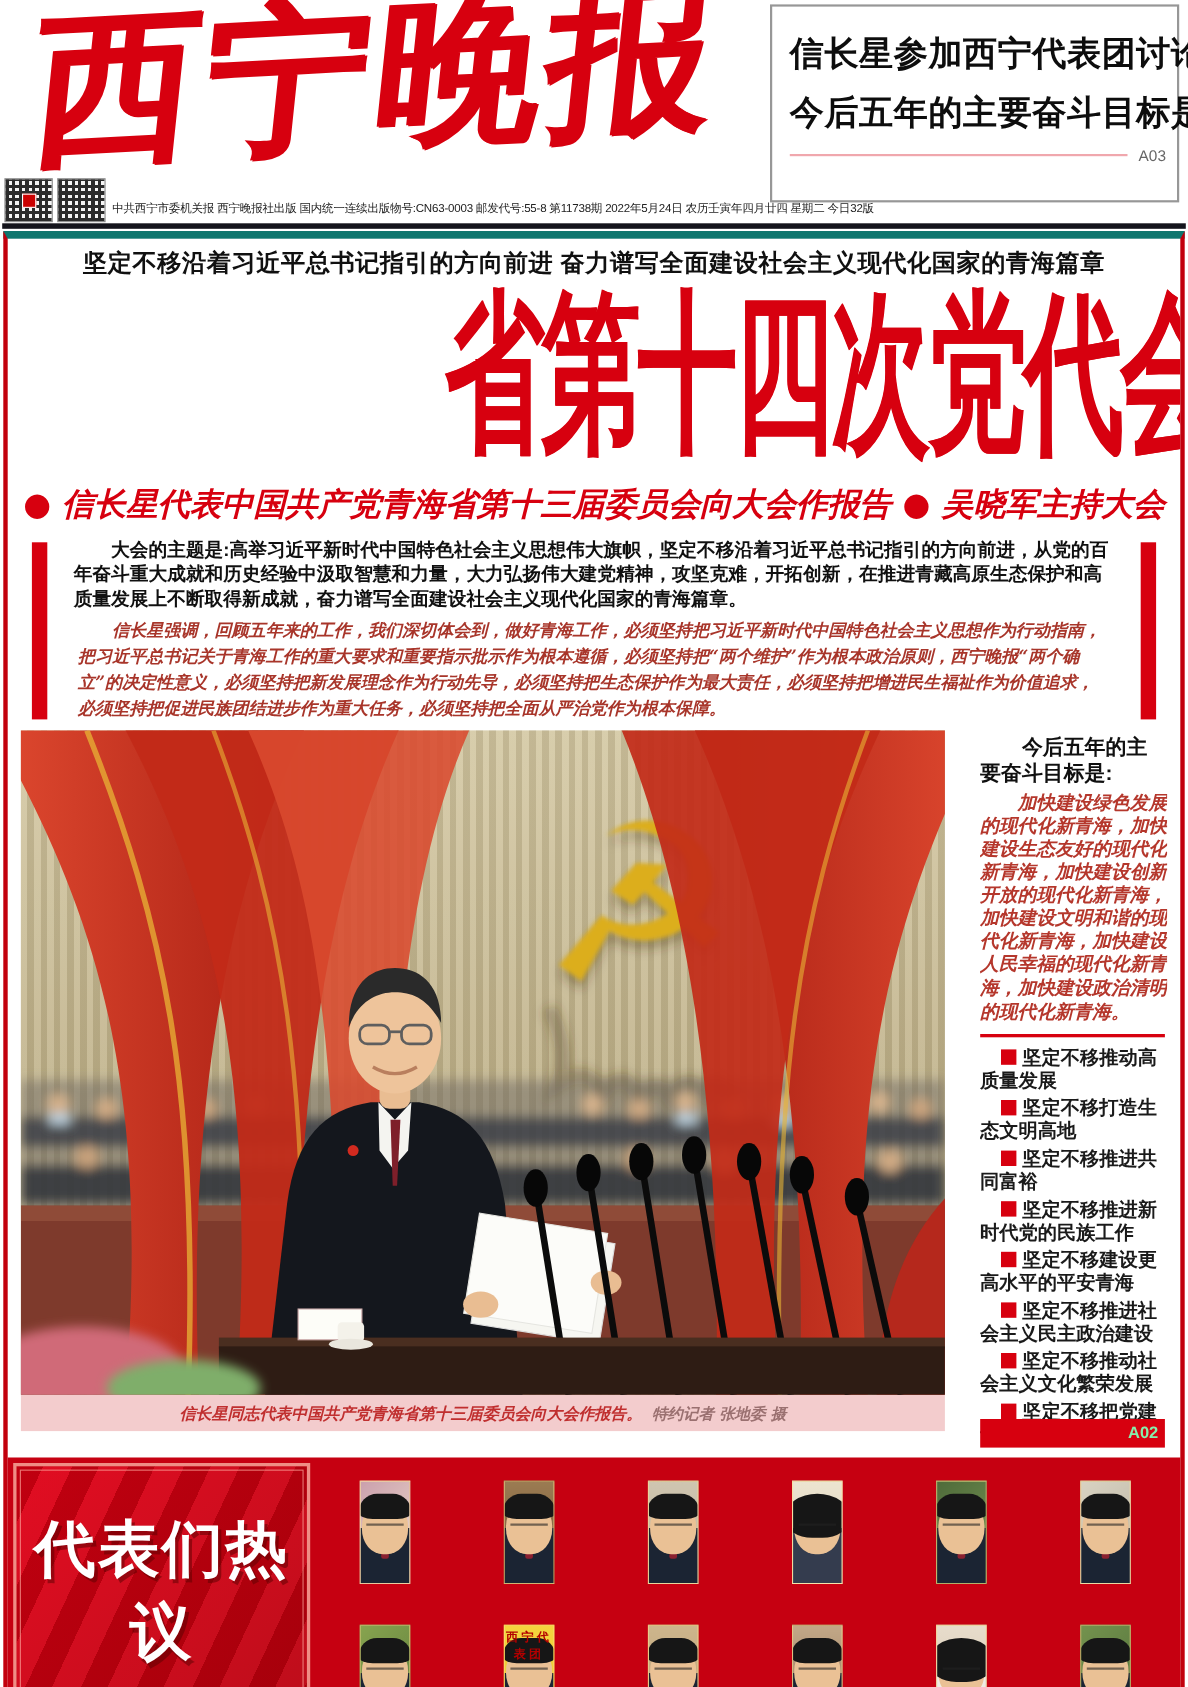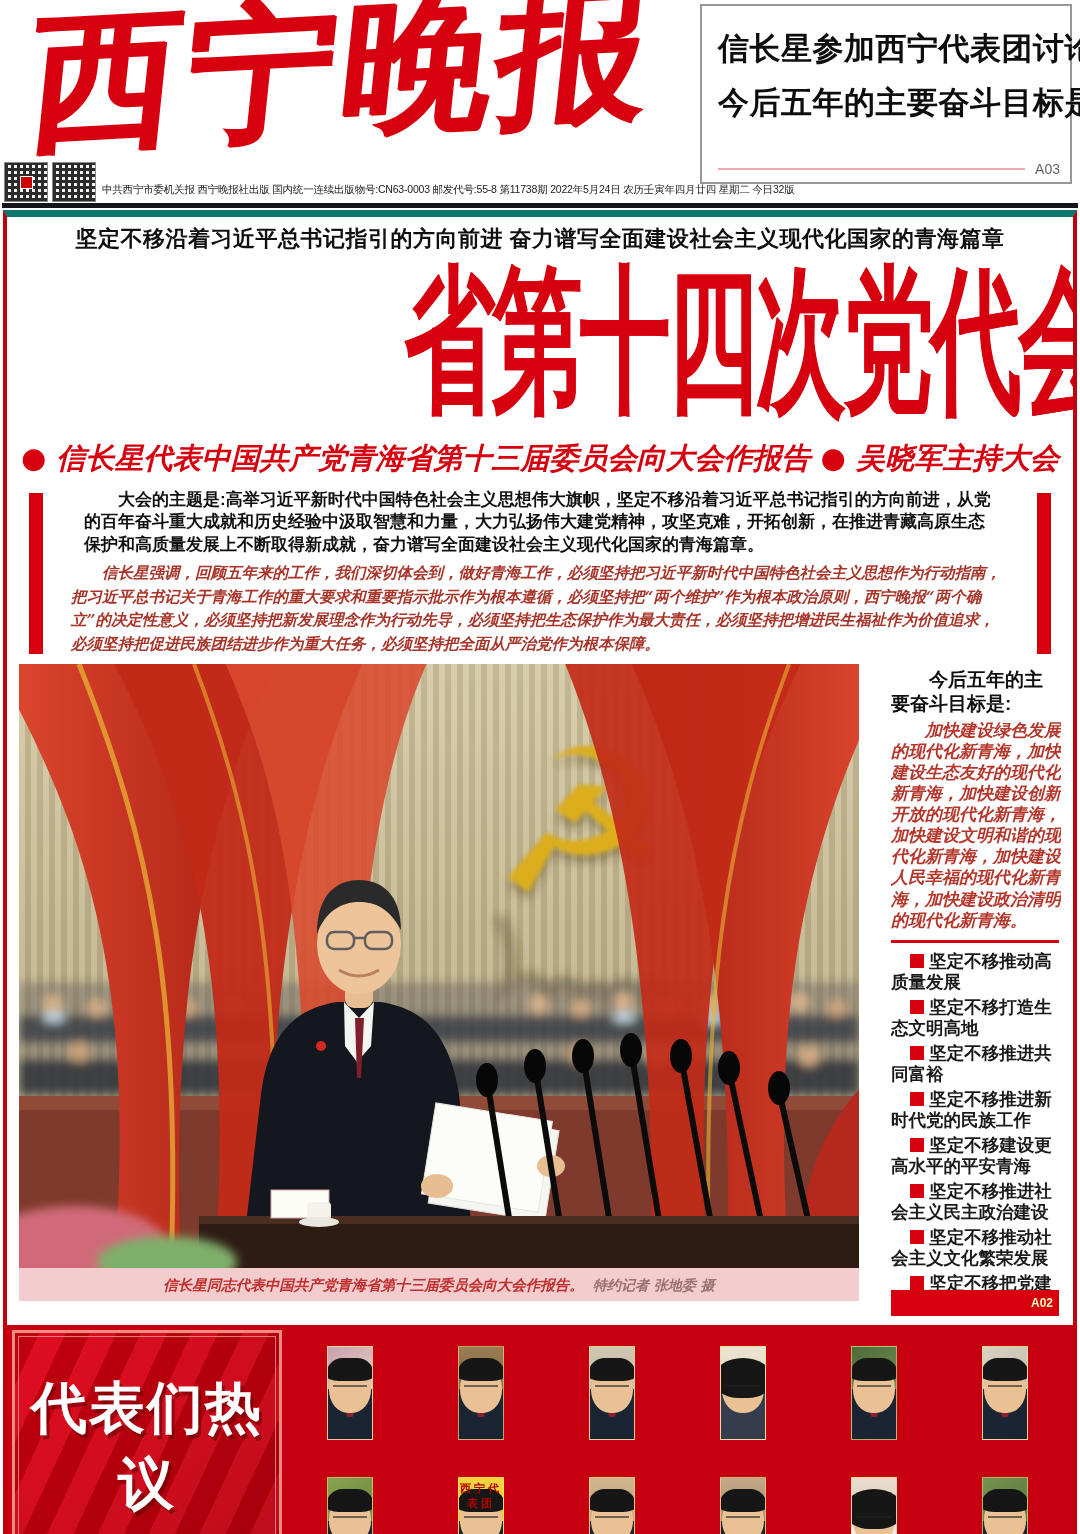--- a/index.html
+++ b/index.html
@@ -16,40 +16,40 @@
                        repeating-linear-gradient(90deg,#2b2b2b 0 3px,#f4f4f4 3px 6px);
       border:1px solid #888;}
   .qr1{left:4px;}
   .qr1::after{content:"";position:absolute;left:15px;top:13px;width:11px;height:11px;background:#c00;border:1px solid #fff;}
   .qr2{left:52px;}
   .info-line{position:absolute;left:102px;bottom:8px;width:960px;font-size:10.5px;color:#222;
              letter-spacing:-0.2px;white-space:nowrap;}
   .headline-box{position:absolute;right:8px;top:4px;width:372px;height:180px;border:2px solid #979797;
                 box-sizing:border-box;padding:16px 10px 11px 16px;background:#fff;}
   .hl{font-size:31px;font-weight:900;color:#0d0d0d;letter-spacing:0.5px;line-height:1.75;white-space:nowrap;cursor:pointer;}
-  .ref-row{display:flex;align-items:center;gap:10px;margin-top:30px;}
+  .ref-row{display:flex;align-items:center;gap:10px;margin-top:2px;}
   .ref-line{flex:1;height:2px;background:#f0a7ad;}
   .ref{font-size:14px;color:#666;}
   .black-rule{position:absolute;top:203px;left:2px;right:2px;height:5px;background:#14141c;}
 
   
   .frame{position:absolute;top:210px;left:3px;right:3px;bottom:0;border-left:4px solid #c2000d;
          border-right:4px solid #c2000d;border-top:7px solid #0f766e;background:#fff;box-sizing:border-box;}
   .kicker{margin-top:7px;text-align:center;font-size:22px;font-weight:900;color:#101010;letter-spacing:0.5px;}
   .headline{height:178px;overflow:hidden;text-align:center;margin-top:3px;}
   .headline span{display:inline-block;font-size:158px;line-height:1.06;font-weight:900;color:#d7000f;
                  letter-spacing:-4px;white-space:nowrap;transform:scaleX(0.57);transform-origin:center;
                  text-shadow:1px 0 0 #d7000f;}
   .subheadline{text-align:center;color:#d7000f;font-family:"DejaVu Serif",serif;font-style:italic;
                font-weight:bold;font-size:29px;margin-top:4px;white-space:nowrap;}
 
   .body-block{position:relative;margin:10px 22px 0;padding:0 38px;}
   .redbar{position:absolute;top:4px;bottom:2px;width:14px;background:#d7000f;}
   .redbar.l{left:0;} .redbar.r{right:0;}
-  .para-theme{margin:0 17px;font-size:17px;font-weight:bold;color:#101010;line-height:1.32;text-indent:2em;}
+  .para-theme{margin:0 0;font-size:17px;font-weight:bold;color:#101010;line-height:1.32;text-indent:2em;}
   .para-emph{margin:5px 4px 0;font-size:15.5px;color:#a8352a;line-height:1.52;text-indent:2em;
              font-family:"DejaVu Serif",serif;font-style:italic;font-weight:bold;}
 
   
   .main-row{display:flex;margin:8px 12px 0;gap:8px;}
   .photo-col{width:864px;flex:none;}
   .photo-svg{display:block;width:840px;height:604px;
      background-image:repeating-linear-gradient(90deg,rgba(255,255,255,0.10) 0 6px,rgba(90,80,55,0.14) 6px 12px),
                       linear-gradient(180deg,#d4c8a3 0%,#c0b28a 55%,#a89a74 100%);}
   .caption{width:840px;box-sizing:border-box;background:#f3cccd;padding:7px 8px 6px;text-align:center;
@@ -58,22 +58,22 @@
   .cap-credit{color:#9a7070;font-size:14px;font-weight:bold;margin-left:4px;}
 
   .sidebar{flex:1;position:relative;padding-top:4px;overflow:hidden;}
   .goals-header{font-size:19px;font-weight:900;color:#101010;line-height:1.3;text-indent:2em;}
   .goals-text{margin-top:3px;font-size:17px;line-height:1.24;color:#b5372c;text-indent:2em;
               font-family:"DejaVu Serif",serif;font-style:italic;font-weight:bold;}
   .sidebar-divider{height:3px;background:#d7000f;margin:9px 2px 8px 0;}
   .point{font-size:17.5px;font-weight:800;color:#1a1a1a;line-height:1.2;text-indent:1.1em;margin:0 0 4px;}
   .point::before{content:"";display:inline-block;width:14px;height:14px;background:#d7000f;
                  margin-right:5px;vertical-align:-1px;}
-  .a02{position:absolute;left:0;right:2px;bottom:3px;height:26px;background:#d7000f;color:#fef9c3;
-       font-size:12px;font-weight:bold;display:flex;align-items:center;justify-content:flex-end;
+  .a02{position:absolute;left:0;right:2px;bottom:3px;height:26px;background:#d7000f;color:#86efac;
+       font-size:15px;font-weight:bold;display:flex;align-items:center;justify-content:flex-end;
        padding-right:6px;box-sizing:border-box;cursor:pointer;}
 
   
   .bottom{margin:6px 0 0;height:282px;background:#c60011;border-bottom:14px solid #8f000b;
           box-sizing:border-box;display:flex;gap:5px;padding:5px;}
   .promo{position:relative;width:270px;flex:none;border:3px solid #ef8d85;box-sizing:border-box;
          background-image:repeating-linear-gradient(115deg,rgba(110,0,0,0.28) 0 22px,rgba(255,255,255,0.05) 22px 46px),
                           linear-gradient(135deg,#e00016,#b8000e);cursor:pointer;}
   .promo::after{content:"";position:absolute;inset:3px;border:1px solid rgba(255,170,160,0.7);pointer-events:none;}
   .promo-l1{margin-top:38px;text-align:center;font-size:56px;font-weight:900;color:#fff;letter-spacing:2px;

